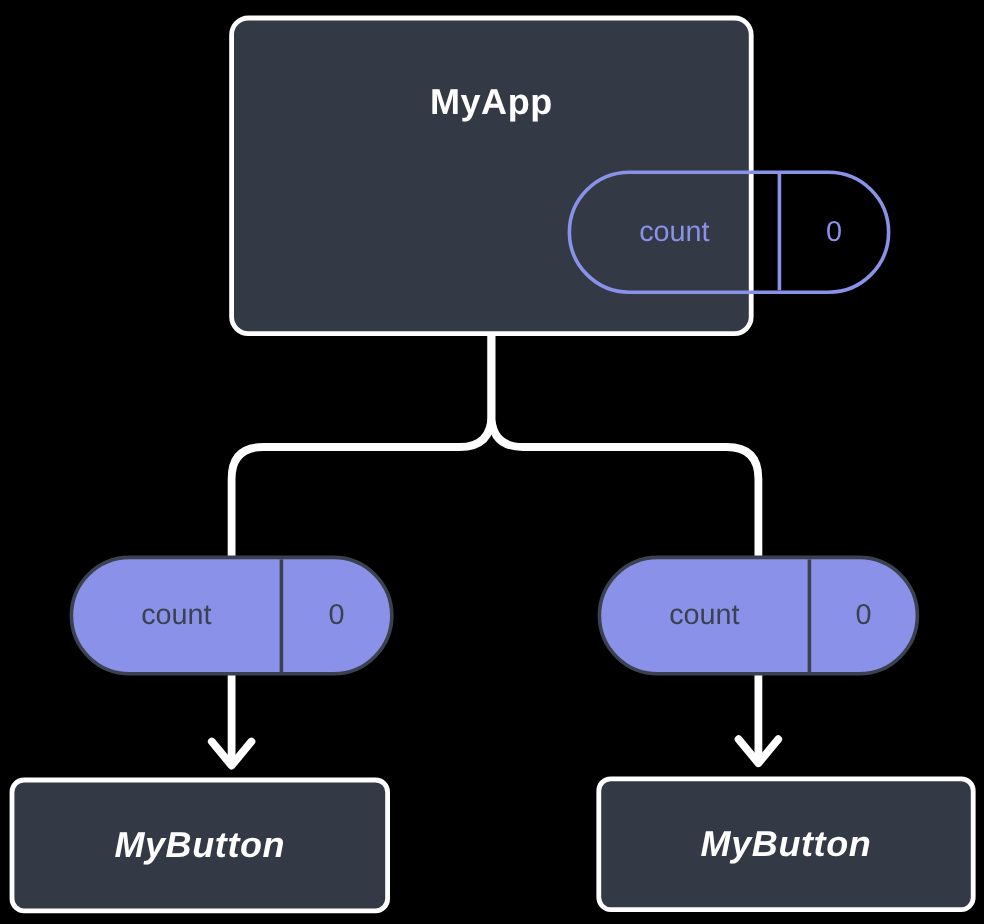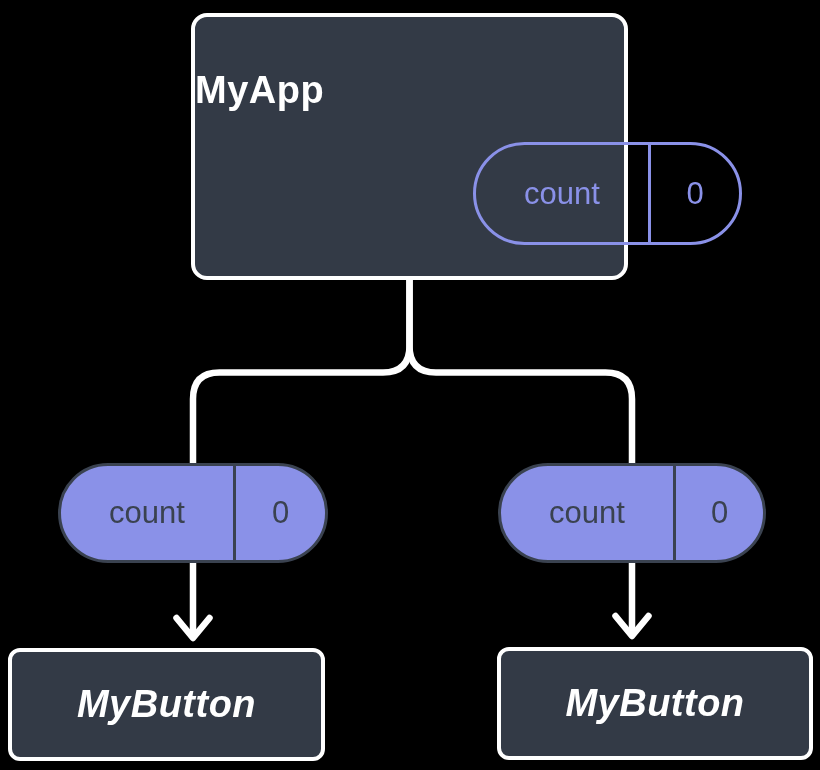--- a/index.html
+++ b/index.html
@@ -14,32 +14,32 @@
     stroke-linecap:round;stroke-linejoin:round;
   }
   .node{
     position:absolute;z-index:1;box-sizing:border-box;
     background:var(--node-fill,#333a46);
     border:4px solid var(--node-border,#fff);
     border-radius:14px;
   }
   .node-title{
     color:var(--node-text,#fff);
-    font-size:38px;font-weight:bold;letter-spacing:.5px;
-    text-align:left;white-space:nowrap;
+    font-size:30px;font-weight:bold;letter-spacing:.5px;
+    text-align:center;white-space:nowrap;
   }
   #myapp-node{left:191px;top:13px;width:437px;height:267px;border-radius:16px;}
   #myapp-node .node-title{position:absolute;left:0;right:0;top:52px;}
   .pill{
     position:absolute;z-index:1;box-sizing:border-box;display:flex;
     border-radius:60px;overflow:hidden;
   }
   .pill-name,.pill-value{
     display:flex;align-items:center;justify-content:center;
-    font-size:31px;box-sizing:border-box;
+    font-size:24px;box-sizing:border-box;
   }
   .pill-name{width:172px;}
   .pill-value{flex:1;}
   .state-pill{
     left:278px;top:125px;width:269px;height:103px;
     border:3px solid var(--accent-purple,#8a91e8);
     color:var(--accent-purple,#8a91e8);
     background:transparent;
   }
   .state-pill .pill-value{border-left:3px solid var(--accent-purple,#8a91e8);}

